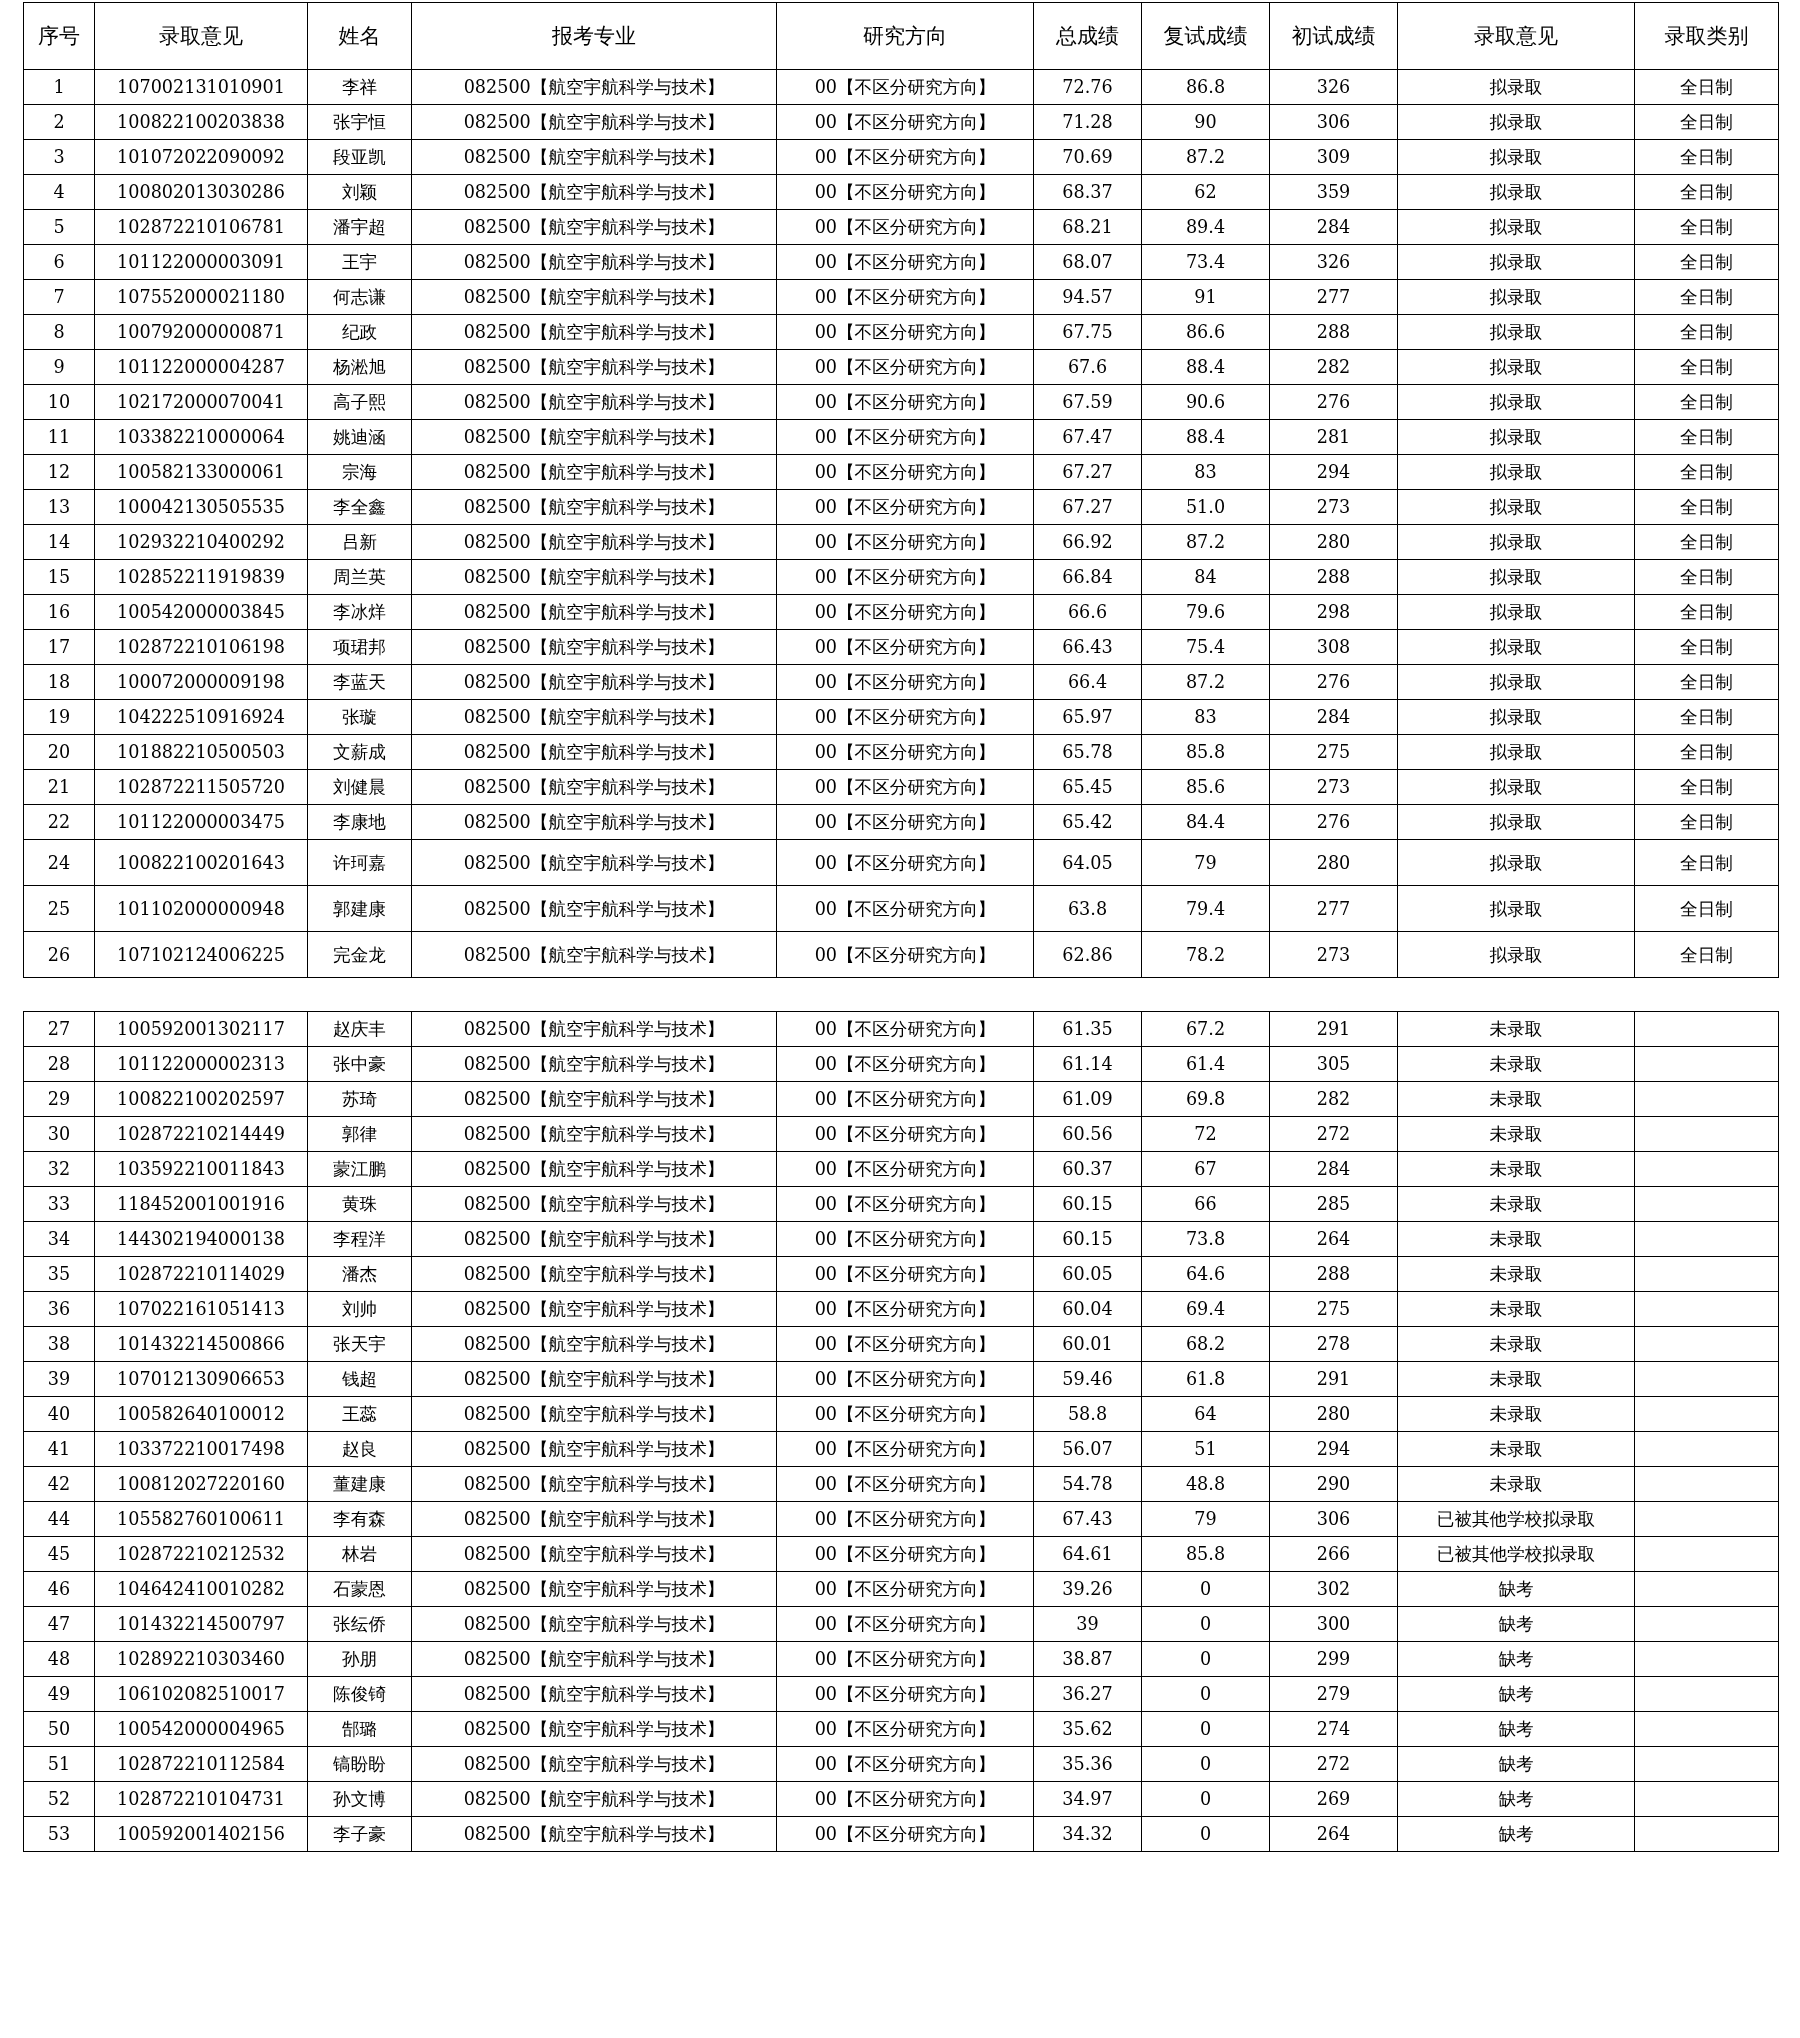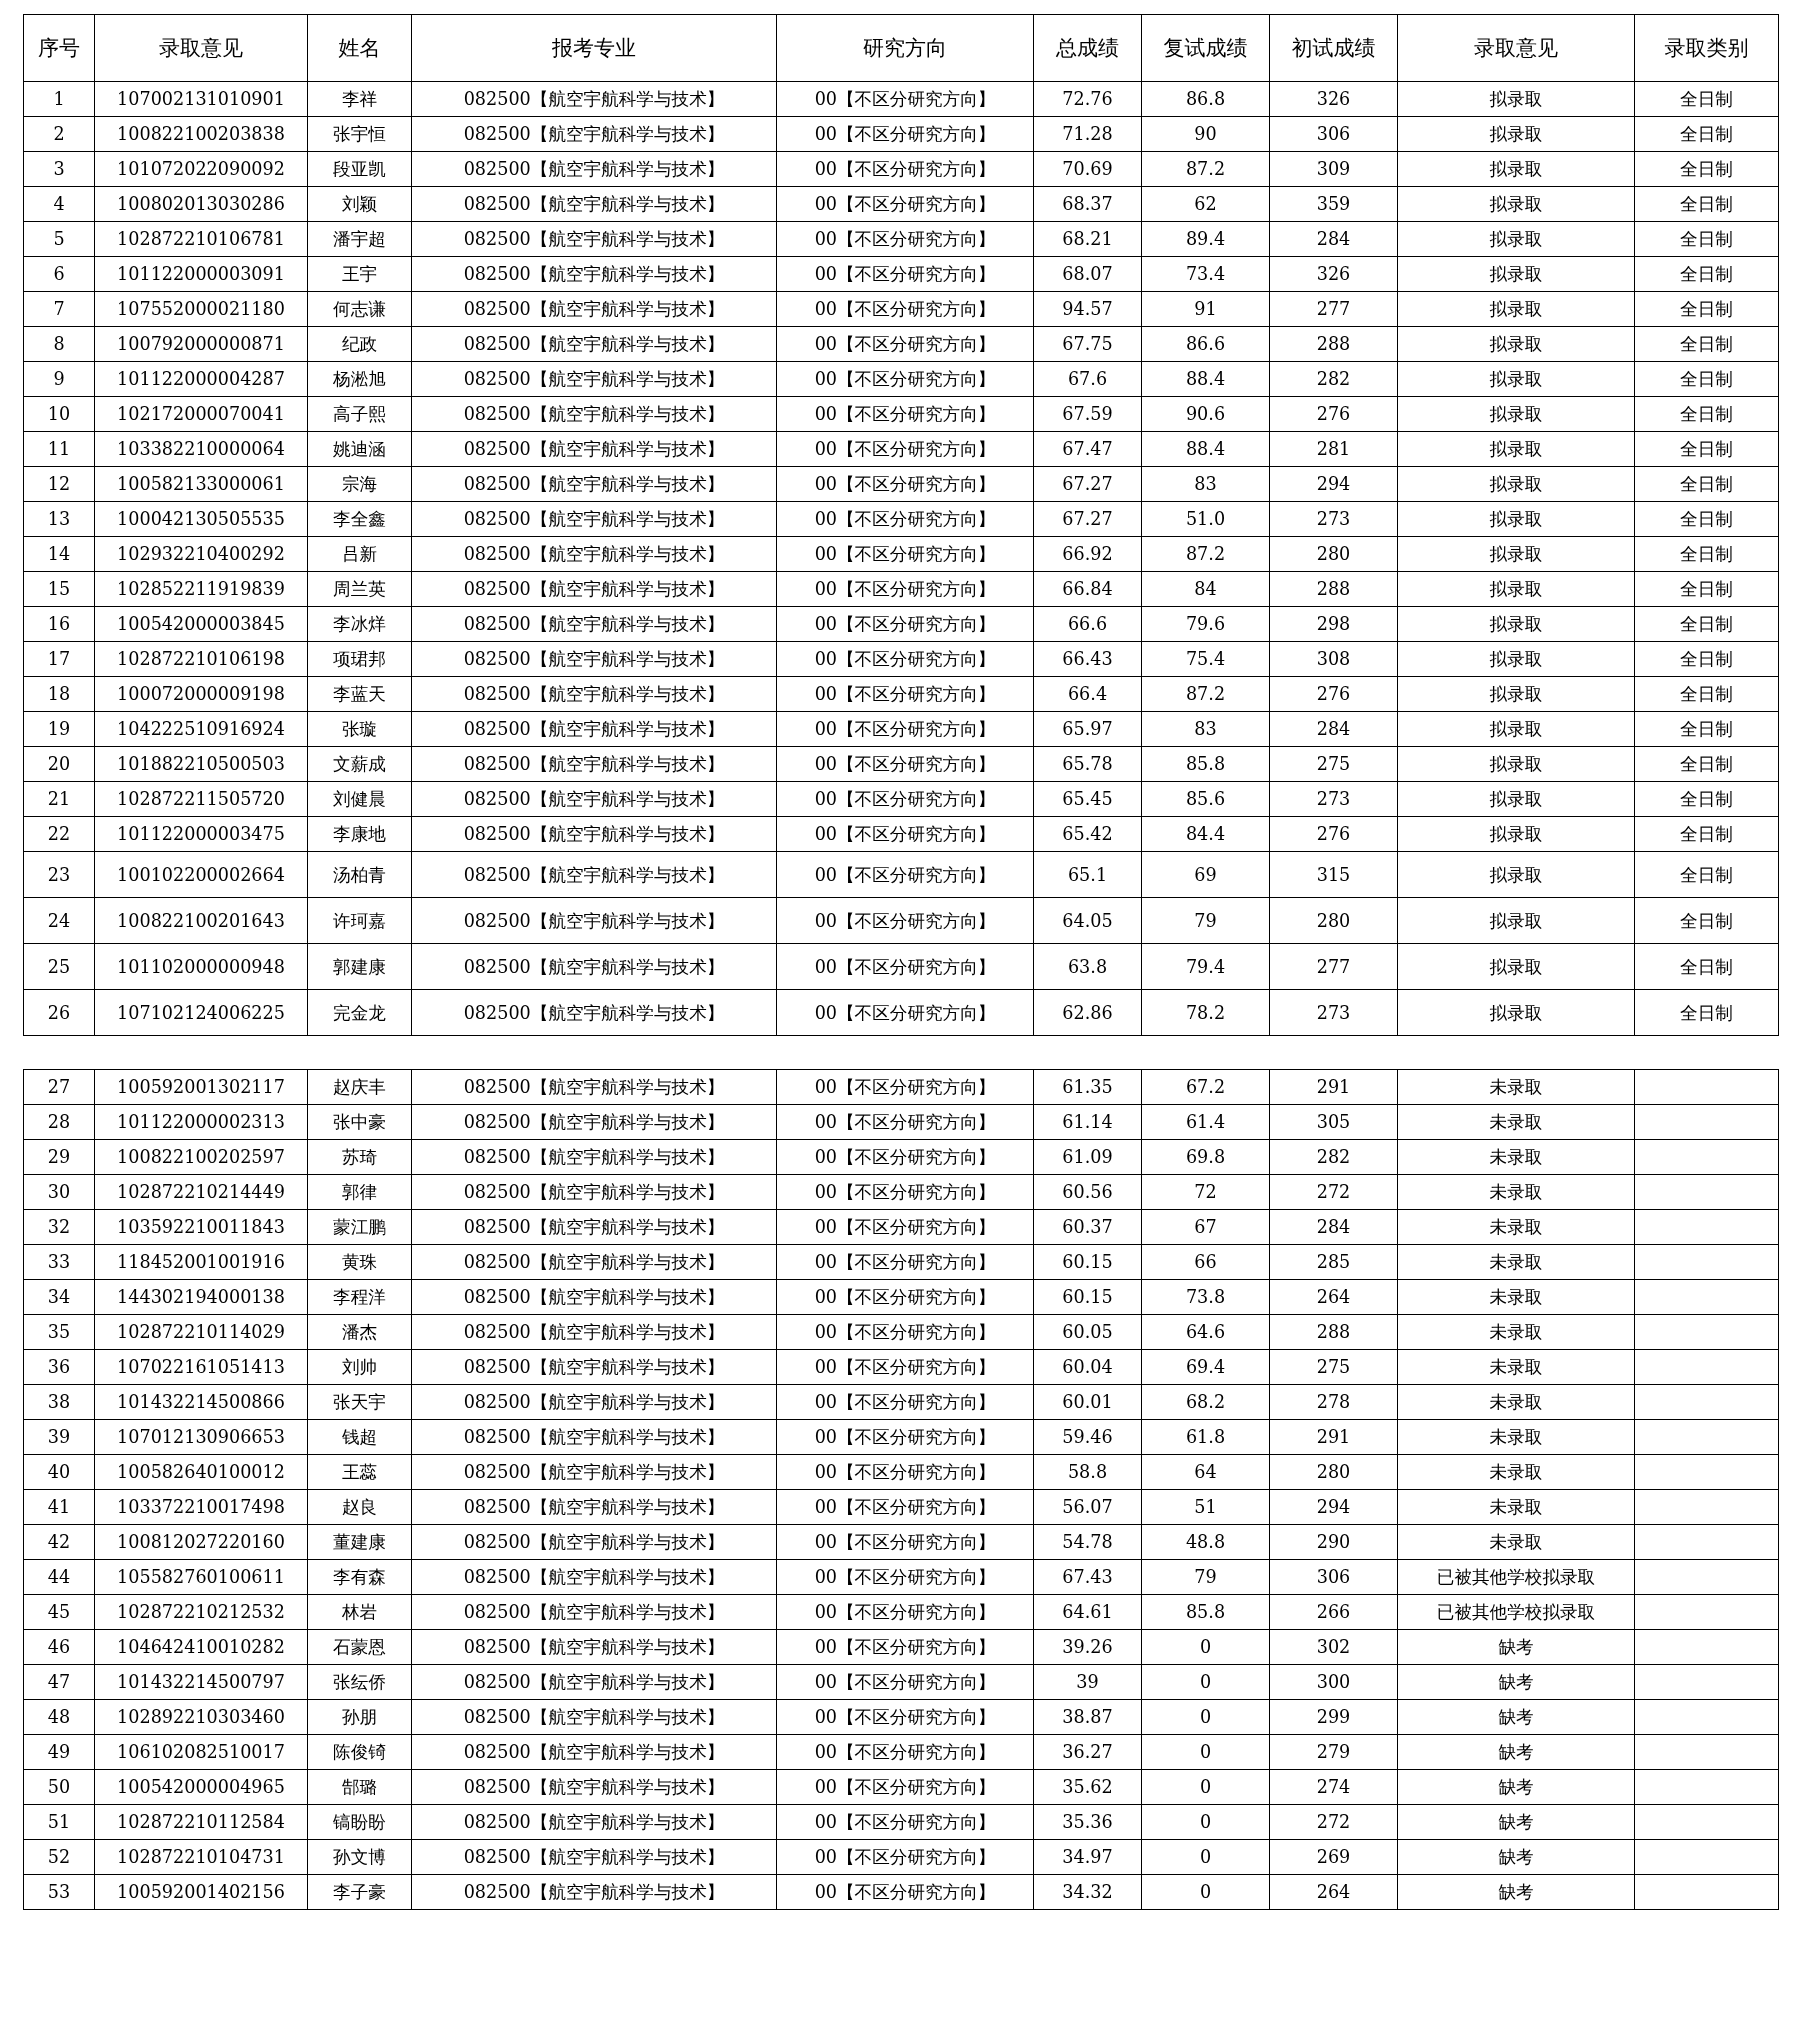--- a/index.html
+++ b/index.html
@@ -7,21 +7,21 @@
     padding: 0;
     background: #ffffff;
   }
   body {
     width: 1801px;
     height: 2038px;
     font-family: "DejaVu Serif", "Liberation Serif", serif;
     color: #000000;
   }
   .sheet {
-    padding: 14px 0 0 23px;
+    padding: 2px 0 0 23px;
   }
   table.grid {
     border-collapse: collapse;
     table-layout: fixed;
     width: 1754px;
   }
   table.grid th,
   table.grid td {
     border: 0.8px solid #000000;
     text-align: center;
@@ -340,32 +340,20 @@
           <td>李康地</td>
           <td>082500【航空宇航科学与技术】</td>
           <td>00【不区分研究方向】</td>
           <td>65.42</td>
           <td>84.4</td>
           <td>276</td>
           <td>拟录取</td>
           <td>全日制</td>
         </tr>
         <tr class="tall">
-          <td>23</td>
-          <td>100102200002664</td>
-          <td>汤柏青</td>
-          <td>082500【航空宇航科学与技术】</td>
-          <td>00【不区分研究方向】</td>
-          <td>65.1</td>
-          <td>69</td>
-          <td>315</td>
-          <td>拟录取</td>
-          <td>全日制</td>
-        </tr>
-        <tr class="tall">
           <td>24</td>
           <td>100822100201643</td>
           <td>许珂嘉</td>
           <td>082500【航空宇航科学与技术】</td>
           <td>00【不区分研究方向】</td>
           <td>64.05</td>
           <td>79</td>
           <td>280</td>
           <td>拟录取</td>
           <td>全日制</td>

